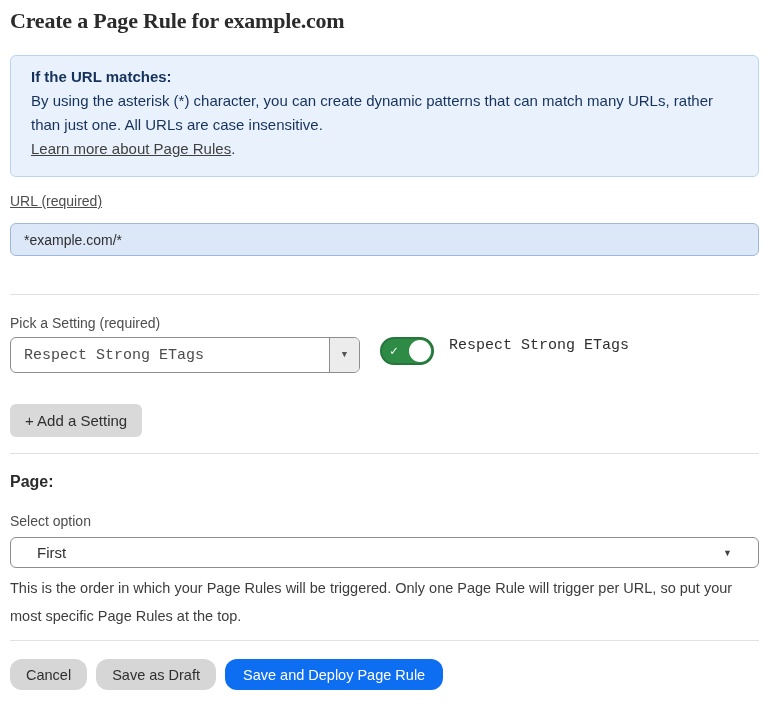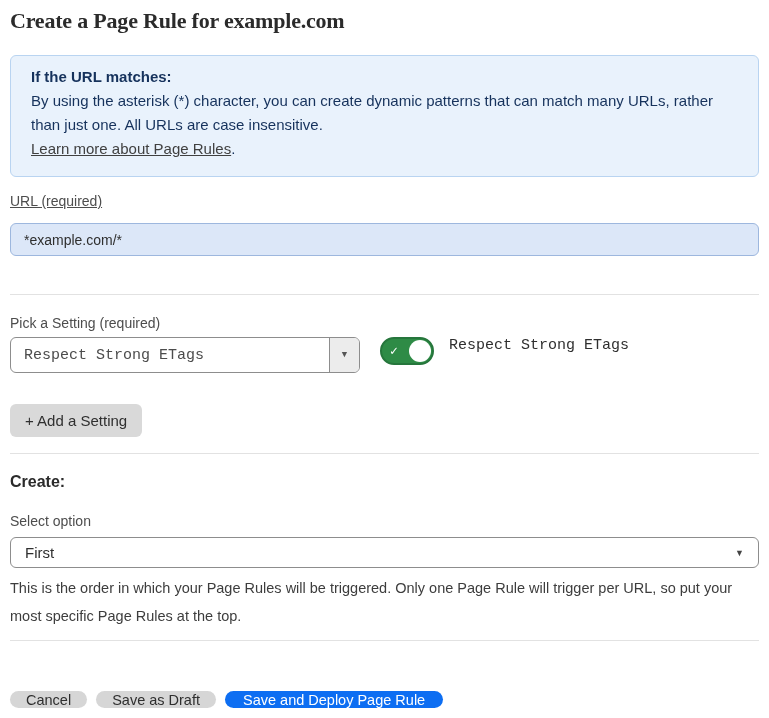--- a/index.html
+++ b/index.html
@@ -172,21 +172,21 @@
   .order-select {
     margin-top: 8px;
     width: 100%;
     height: 31px;
     border: 1px solid #8d8d8d;
     border-radius: 6px;
     background: #ffffff;
     display: flex;
     align-items: center;
     justify-content: space-between;
-    padding: 0 14px;
+    padding: 0 26px;
     font-size: 15px;
     color: #2f2f2f;
     cursor: pointer;
   }
   .order-select .chevron {
     color: #444444;
     font-size: 9px;
   }
   .help-text {
     margin-top: 6px;
@@ -194,30 +194,29 @@
     line-height: 28px;
     color: #3d3d3d;
   }
   
   .footer-row {
     margin-top: 18px;
     display: flex;
     gap: 9px;
   }
   .btn {
-    height: 17px;
+    height: 31px;
     border: none;
     border-radius: 12px;
     padding: 0 16px;
     font-size: 14.5px;
     font-family: "Liberation Sans", sans-serif;
     display: flex;
     align-items: center;
     cursor: pointer;
-    margin-top: 32px;
   }
   .btn-gray {
     background: #d6d6d6;
     color: #2f2f2f;
   }
   .btn-primary {
     background: #0d6ef2;
     color: #ffffff;
     padding: 8px 18px;
   }
@@ -254,21 +253,21 @@
       <span class="toggle-check">✓</span>
       <span class="toggle-knob"></span>
     </div>
     <span class="toggle-label">Respect Strong ETags</span>
   </div>
 
   <button class="add-setting-btn">+ Add a Setting</button>
 
   <hr class="divider divider-2">
 
-  <h2 class="section-heading order-heading">Create:</h2>
+  <h2 class="section-heading order-heading">Page:</h2>
 
   <div class="field-label select-label">Select option</div>
 
   <div class="order-select">
     <span>First</span>
     <span class="chevron">▼</span>
   </div>
 
   <div class="help-text">This is the order in which your Page Rules will be triggered. Only one Page Rule will trigger per URL, so put your most specific Page Rules at the top.</div>
 

